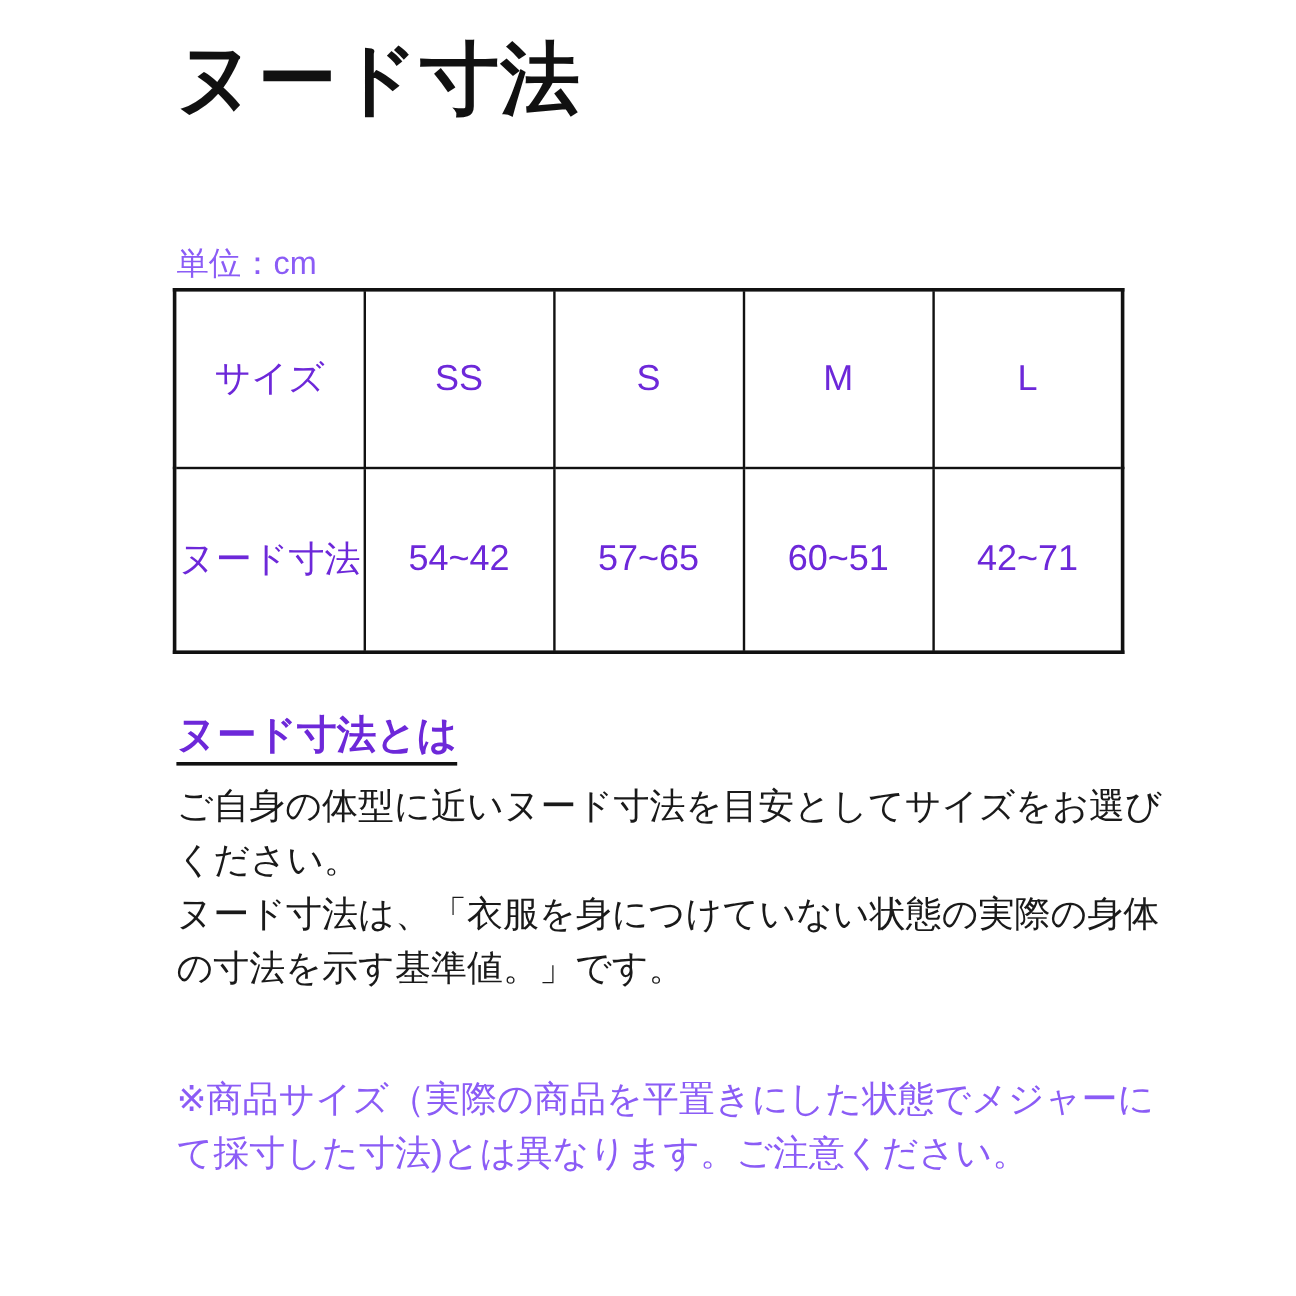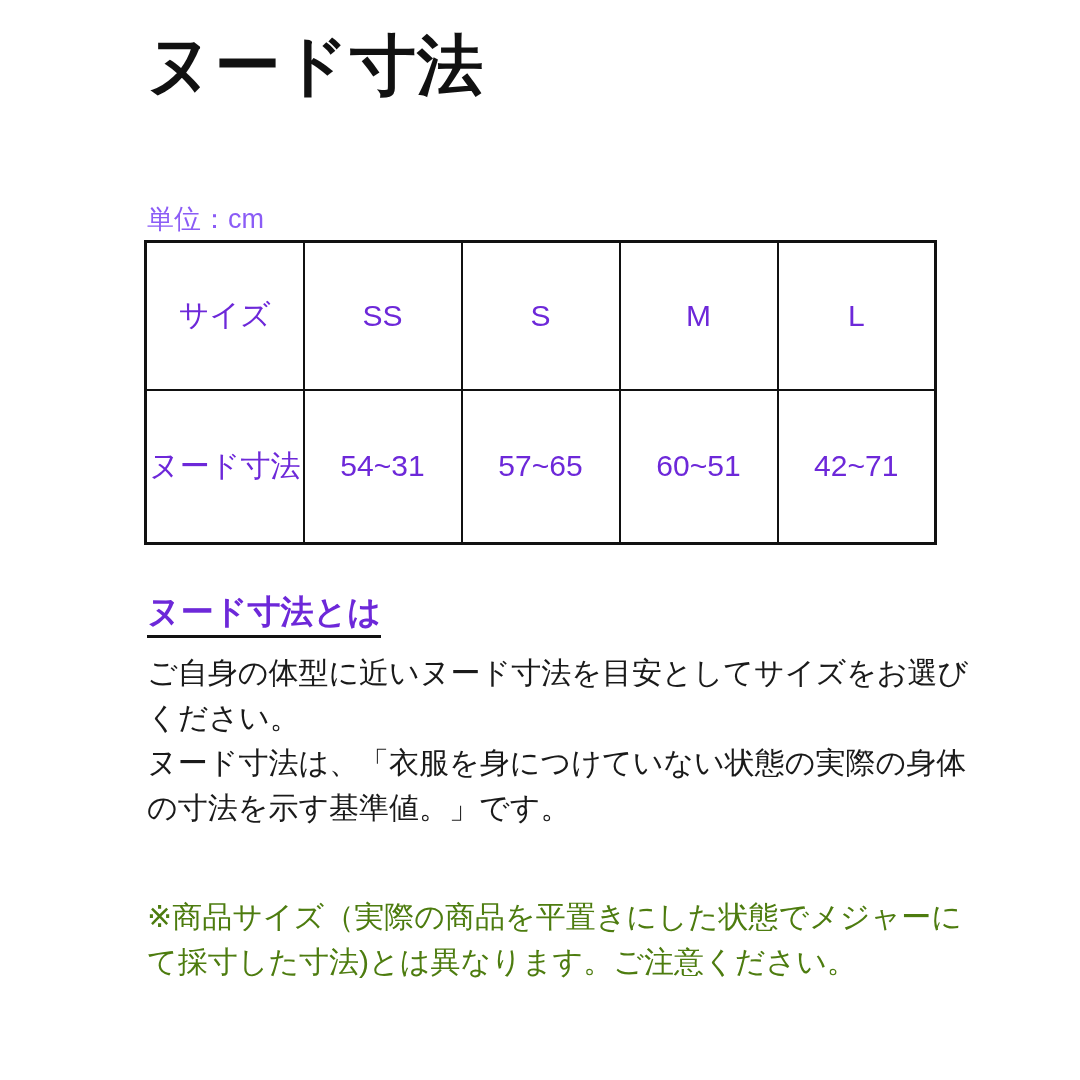--- a/index.html
+++ b/index.html
@@ -90,21 +90,21 @@
   }
   .explanation p { margin: 0; }
   .product-note {
     position: absolute;
     top: 894px;
     left: 147px;
     width: 824px;
     font-size: 30px;
     line-height: 45px;
     font-weight: 400;
-    color: #4d7c0f;
+    color: #8b5cf6;
   }
 </style>
 </head>
 <body>
 
 <div class="page">
 
   <h1 class="page-title">ヌード寸法</h1>
 
 
@@ -114,21 +114,21 @@
     <tbody>
       <tr class="header-row">
         <td>サイズ</td>
         <td>SS</td>
         <td>S</td>
         <td>M</td>
         <td>L</td>
       </tr>
       <tr class="data-row">
         <td>ヌード寸法</td>
-        <td>54~31</td>
+        <td>54~42</td>
         <td>57~65</td>
         <td>60~51</td>
         <td>42~71</td>
       </tr>
     </tbody>
   </table>
 
   <div class="section-heading">
     <span class="underline">ヌード寸法とは</span>
   </div>

